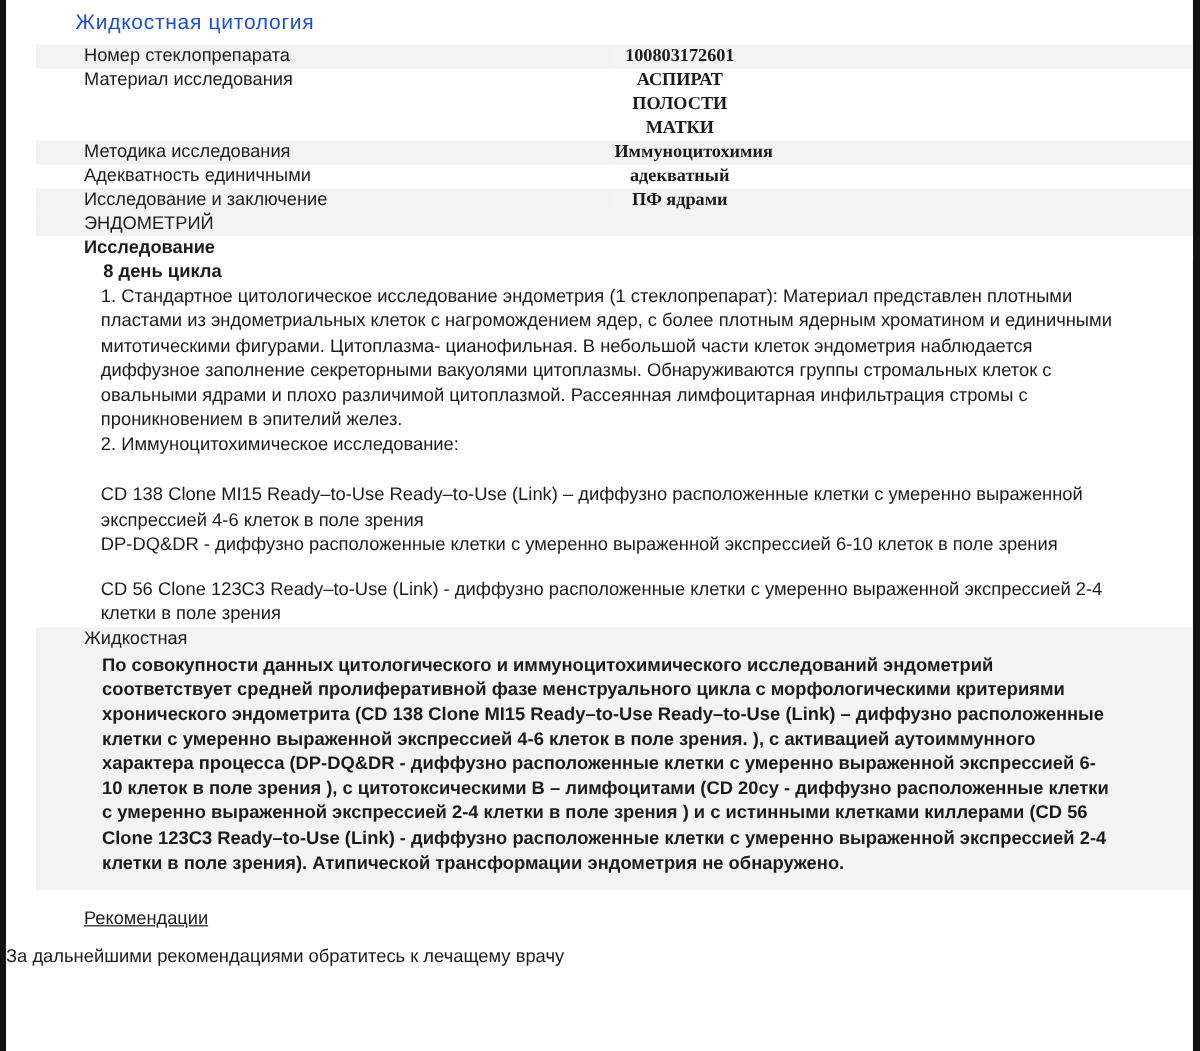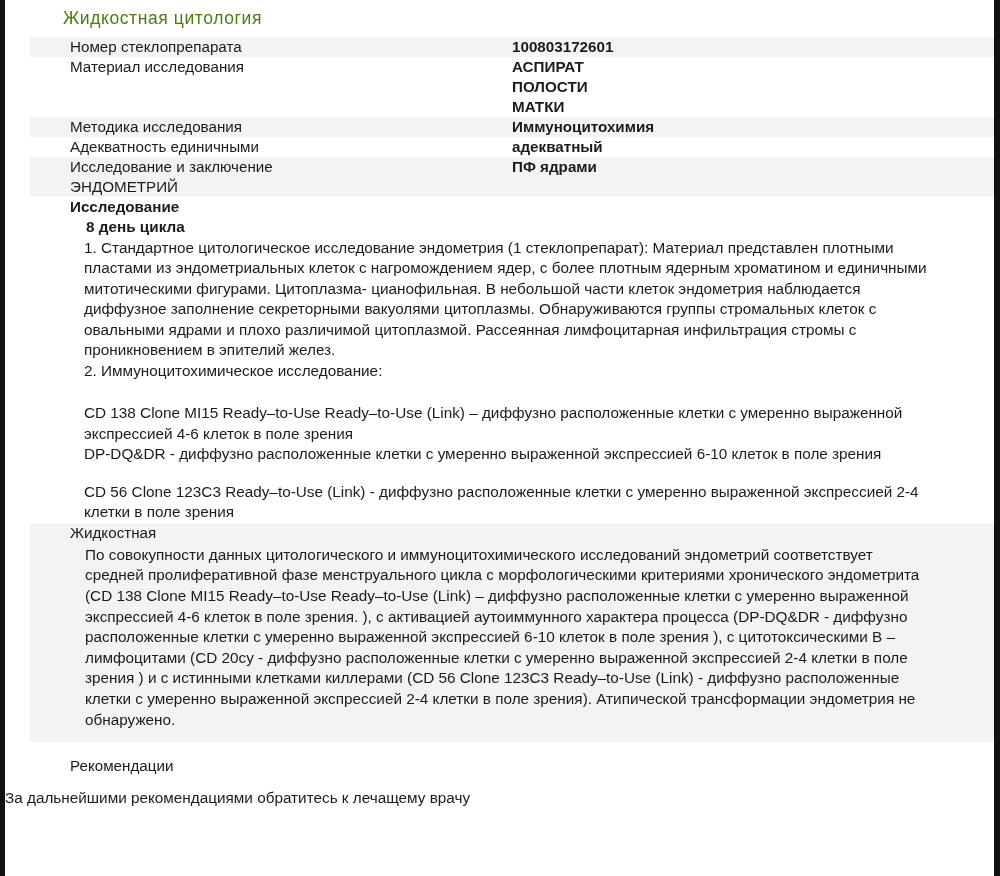--- a/index.html
+++ b/index.html
@@ -34,21 +34,21 @@
     right: 6px;
     top: 0;
     bottom: 0;
     background: #ffffff;
   }
 
   
   .doc-title {
     font-size: 17.5px;
     letter-spacing: .6px;
-    color: #4d7c0f;
+    color: #1d4ed8;
     padding: 5px 0 0 58px;
     line-height: 1.5;
     white-space: nowrap;
   }
 
   
   .meta {
     margin-top: 6px;
     border-collapse: collapse;
     width: calc(100% - 25px);
@@ -60,24 +60,25 @@
     padding: 0;
     vertical-align: top;
     line-height: 20px;
     font-size: 15.2px;
   }
   .meta td.k {
     padding-left: 40px;
     white-space: nowrap;
   }
   .meta td.v {
-    text-align: left;
+    text-align: center;
     font-weight: bold;
     padding-right: 373px;
     white-space: pre-line;
+    font-family: Liberation Serif, serif;
   }
 
   
   .band {
     background: #f3f3f3;
     margin-left: 25px;
     margin-right: 14px;
     width: calc(100% - 25px);
     box-sizing: border-box;
   }
@@ -113,33 +114,34 @@
     width: calc(100% - 25px);
     box-sizing: border-box;
     padding-bottom: 12px;
   }
   .conclusion-label {
     font-size: 15.2px;
     line-height: 20px;
     padding-left: 40px;
   }
   .conclusion-text {
-    font-weight: normal;
+    font-weight: bold;
     font-size: 15.3px;
     line-height: 20.6px;
     padding: 2px 70px 0 55px;
     margin: 0;
   }
 
   
   .rec-label {
     font-size: 15.2px;
     line-height: 20px;
     padding-left: 65px;
     margin-top: 14px;
+    text-decoration: underline;
   }
   .rec-text {
     font-size: 15.3px;
     line-height: 20px;
     margin-top: 12px;
   }
 </style>
 </head>
 <body>
 

